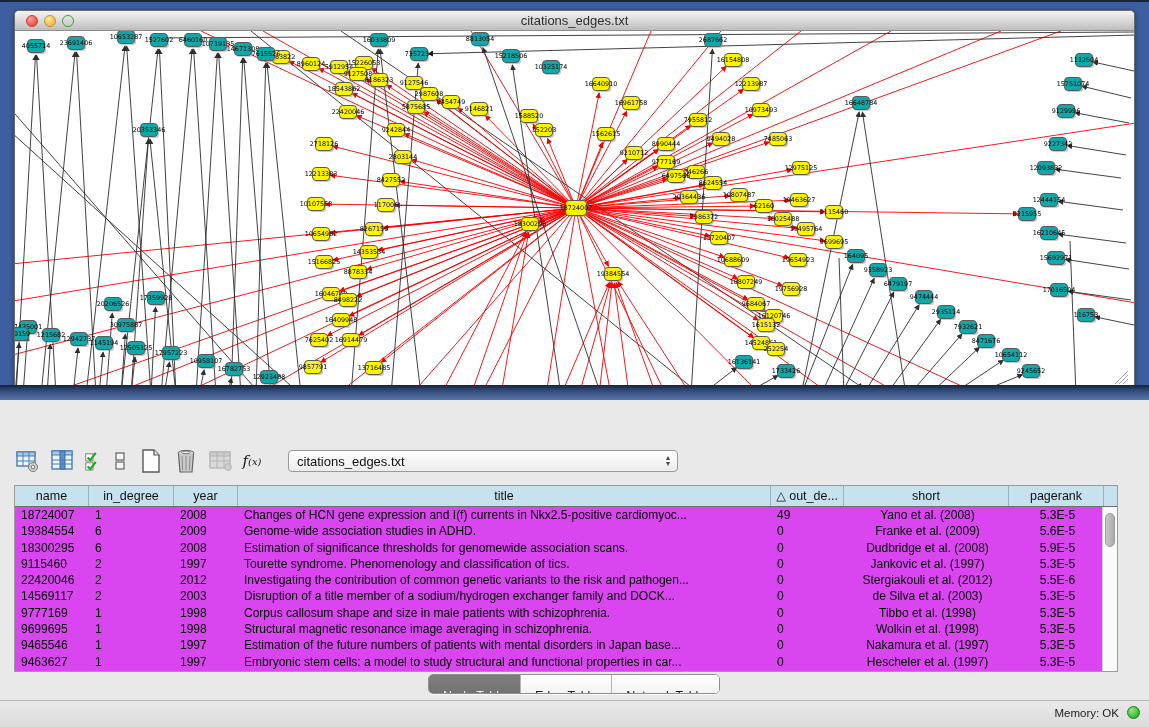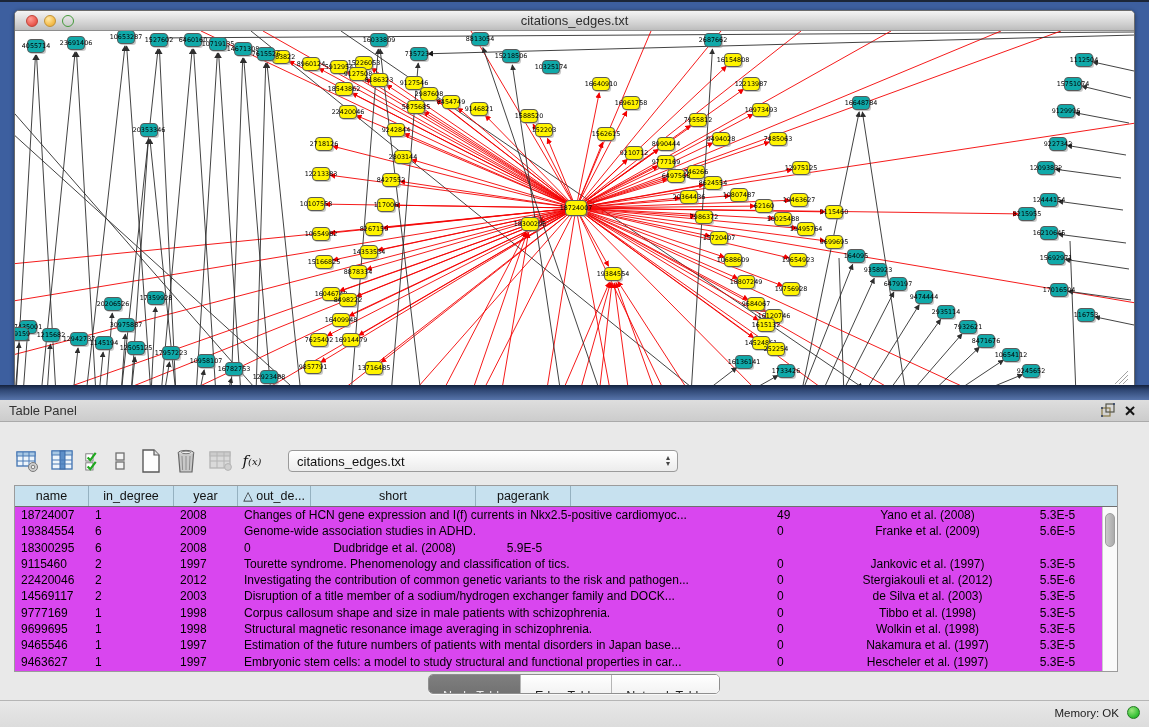--- a/index.html
+++ b/index.html
@@ -881,33 +881,20 @@
             <rect x="-8.5" y="-6.5" width="17" height="13" rx="3.5" fill="#fff400" stroke="#5a5a5a" stroke-width="1"></rect>
             <text x="0" y="2.2" text-anchor="middle" font-size="6.4" font-family="&quot;DejaVu Sans&quot;, sans-serif" fill="#000">19384554</text>
           </g>
         </svg>
     </div>
     <div class="bottom-strip"></div>
   </div>
   <div class="splitter-grip"></div>
 
   <div class="table-panel">
-    <div class="panel-header">
-      <span class="panel-title">Table Panel</span>
-      <span class="panel-header-btn float-btn">
-        <svg width="16" height="16" viewBox="0 0 16 16">
-          <rect x="2" y="6" width="8" height="8" fill="none" stroke="#8a7a45" stroke-width="1.2"></rect>
-          <rect x="6" y="2" width="8" height="8" fill="none" stroke="#55554a" stroke-width="1.2"></rect>
-          <circle cx="2" cy="6" r="1" fill="#2b3e66"></circle>
-            <circle cx="14" cy="2" r="1" fill="#2b3e66"></circle>
-            <circle cx="2" cy="14" r="1" fill="#2b3e66"></circle>
-        </svg>
-      </span>
-      <span class="panel-header-btn close-btn">×</span>
-    </div>
 
     <div class="toolbar">
       <span class="tool-btn">
         <svg width="24" height="24" viewBox="0 0 24 24">
           <rect x="2" y="3" width="18" height="14" fill="#eef5fb" stroke="#4a7ab5" stroke-width="1.4"></rect>
           <rect x="2" y="3" width="18" height="4" fill="#a8c8e4" stroke="#4a7ab5"></rect>
           <line x1="8" y1="3" x2="8" y2="17" stroke="#4a7ab5"></line>
             <line x1="14" y1="3" x2="14" y2="17" stroke="#4a7ab5"></line>
           <line x1="2" y1="12" x2="20" y2="12" stroke="#4a7ab5"></line>
           <circle cx="18" cy="18" r="4.5" fill="#cfcfcf" stroke="#7a7a7a"></circle>
@@ -972,20 +959,21 @@
     <div class="select">
       <span class="val">citations_edges.txt</span>
       <span class="arrows">▴<br>▾</span>
     </div>
 
     <div class="tablewrap">
       <div class="thead">
           <div class="th" style="width: 74px;">name</div>
           <div class="th" style="width: 85px;">in_degree</div>
           <div class="th" style="width: 64px;">year</div>
+          <div class="th" style="width: 533px;">title</div>
           <div class="th" style="width: 73px;">△ out_de...</div>
           <div class="th" style="width: 165px;">short</div>
           <div class="th" style="width: 95px; text-align: center;">pagerank</div>
         </div>
       <div class="tbody">
           <div class="tr">
             <div class="td" style="width: 74px;">18724007</div>
             <div class="td" style="width: 85px;">1</div>
             <div class="td" style="width: 64px;">2008</div>
             <div class="td" style="width: 533px;">Changes of HCN gene expression and I(f) currents in Nkx2.5-positive cardiomyoc...</div>
@@ -999,20 +987,21 @@
             <div class="td" style="width: 64px;">2009</div>
             <div class="td" style="width: 533px;">Genome-wide association studies in ADHD.</div>
             <div class="td" style="width: 73px;">0</div>
             <div class="td center" style="width: 165px;">Franke et al. (2009)</div>
             <div class="td center" style="width: 95px;">5.6E-5</div>
           </div>
           <div class="tr">
             <div class="td" style="width: 74px;">18300295</div>
             <div class="td" style="width: 85px;">6</div>
             <div class="td" style="width: 64px;">2008</div>
+            <div class="td" style="width: 533px;">Estimation of significance thresholds for genomewide association scans.</div>
             <div class="td" style="width: 73px;">0</div>
             <div class="td center" style="width: 165px;">Dudbridge et al. (2008)</div>
             <div class="td center" style="width: 95px;">5.9E-5</div>
           </div>
           <div class="tr">
             <div class="td" style="width: 74px;">9115460</div>
             <div class="td" style="width: 85px;">2</div>
             <div class="td" style="width: 64px;">1997</div>
             <div class="td" style="width: 533px;">Tourette syndrome. Phenomenology and classification of tics.</div>
             <div class="td" style="width: 73px;">0</div>

